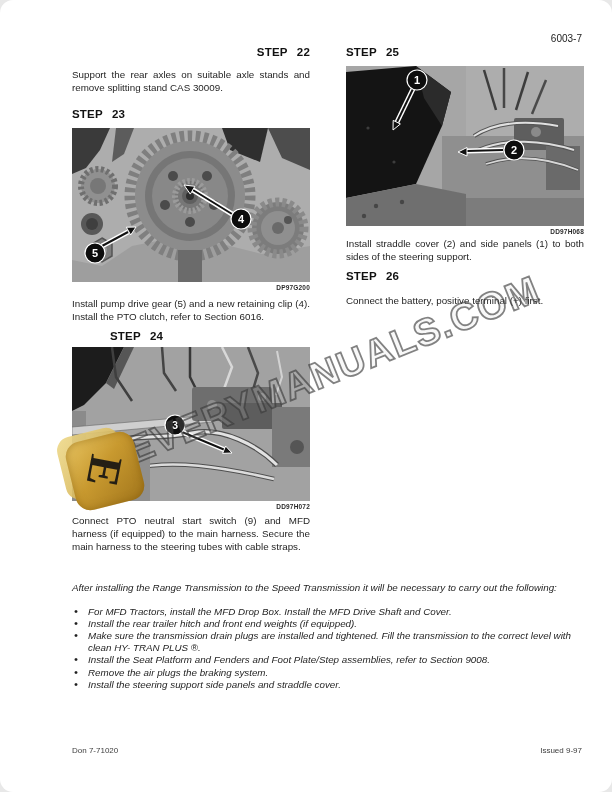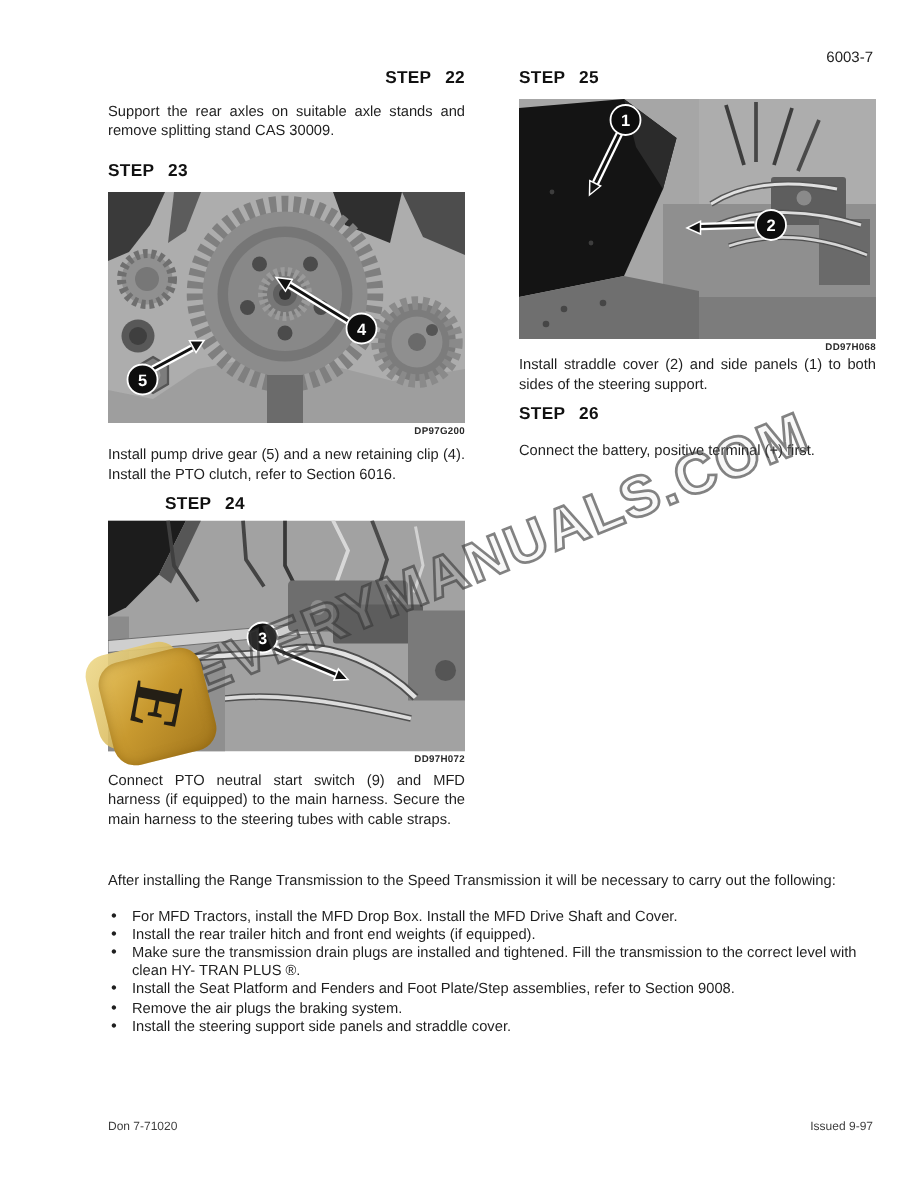--- a/index.html
+++ b/index.html
@@ -1,30 +1,30 @@
 <!DOCTYPE html>
 <html><head>
 <meta charset="utf-8">
 <style>
   html,body{margin:0;padding:0;background:#e8e8e8;}
   .page{
     position:relative;width:612px;height:792px;background:#ffffff;
     font-family:"Liberation Sans","DejaVu Sans",sans-serif;color:#1f1f1f;
-    overflow:hidden;margin:0 auto;
+    overflow:hidden;margin:0 auto;border-radius:13px;
   }
   .abs{position:absolute;}
   .pageno{top:33px;right:30px;font-size:10px;color:#222;}
   .col-l{left:72px;width:238px;}
   .col-r{left:346px;width:238px;}
   .step-h{font-size:11.5px;font-weight:bold;word-spacing:6px;letter-spacing:.2px;color:#111;}
   .body-p{font-size:9.8px;line-height:13.2px;text-align:justify;color:#1f1f1f;}
   .fig{display:block;}
   .fig svg{display:block;}
   .fig-cap{font-size:6.5px;font-weight:bold;color:#2a2a2a;text-align:right;margin-top:2px;letter-spacing:.2px;}
-  .closing{left:72px;width:511px;}
+  .closing{left:72px;width:511px;font-style:italic;}
   .closing p{margin:0;font-size:9.8px;line-height:13.5px;text-align:justify;}
   .closing ul{margin:11px 0 0 0;padding:0;list-style:none;}
   .closing li{position:relative;padding-left:16px;font-size:9.8px;line-height:12.2px;margin:0;text-align:left;}
   .closing li::before{content:"\2022";position:absolute;left:2px;top:-1px;font-size:11px;}
   .footer-l{left:72px;top:746px;font-size:8px;color:#3d3d3d;}
   .footer-r{right:30px;top:746px;font-size:8px;color:#3d3d3d;}
   
   .wm-text{
     left:134px;top:430px;z-index:30;pointer-events:none;
     font-size:38px;font-weight:800;letter-spacing:1.5px;

